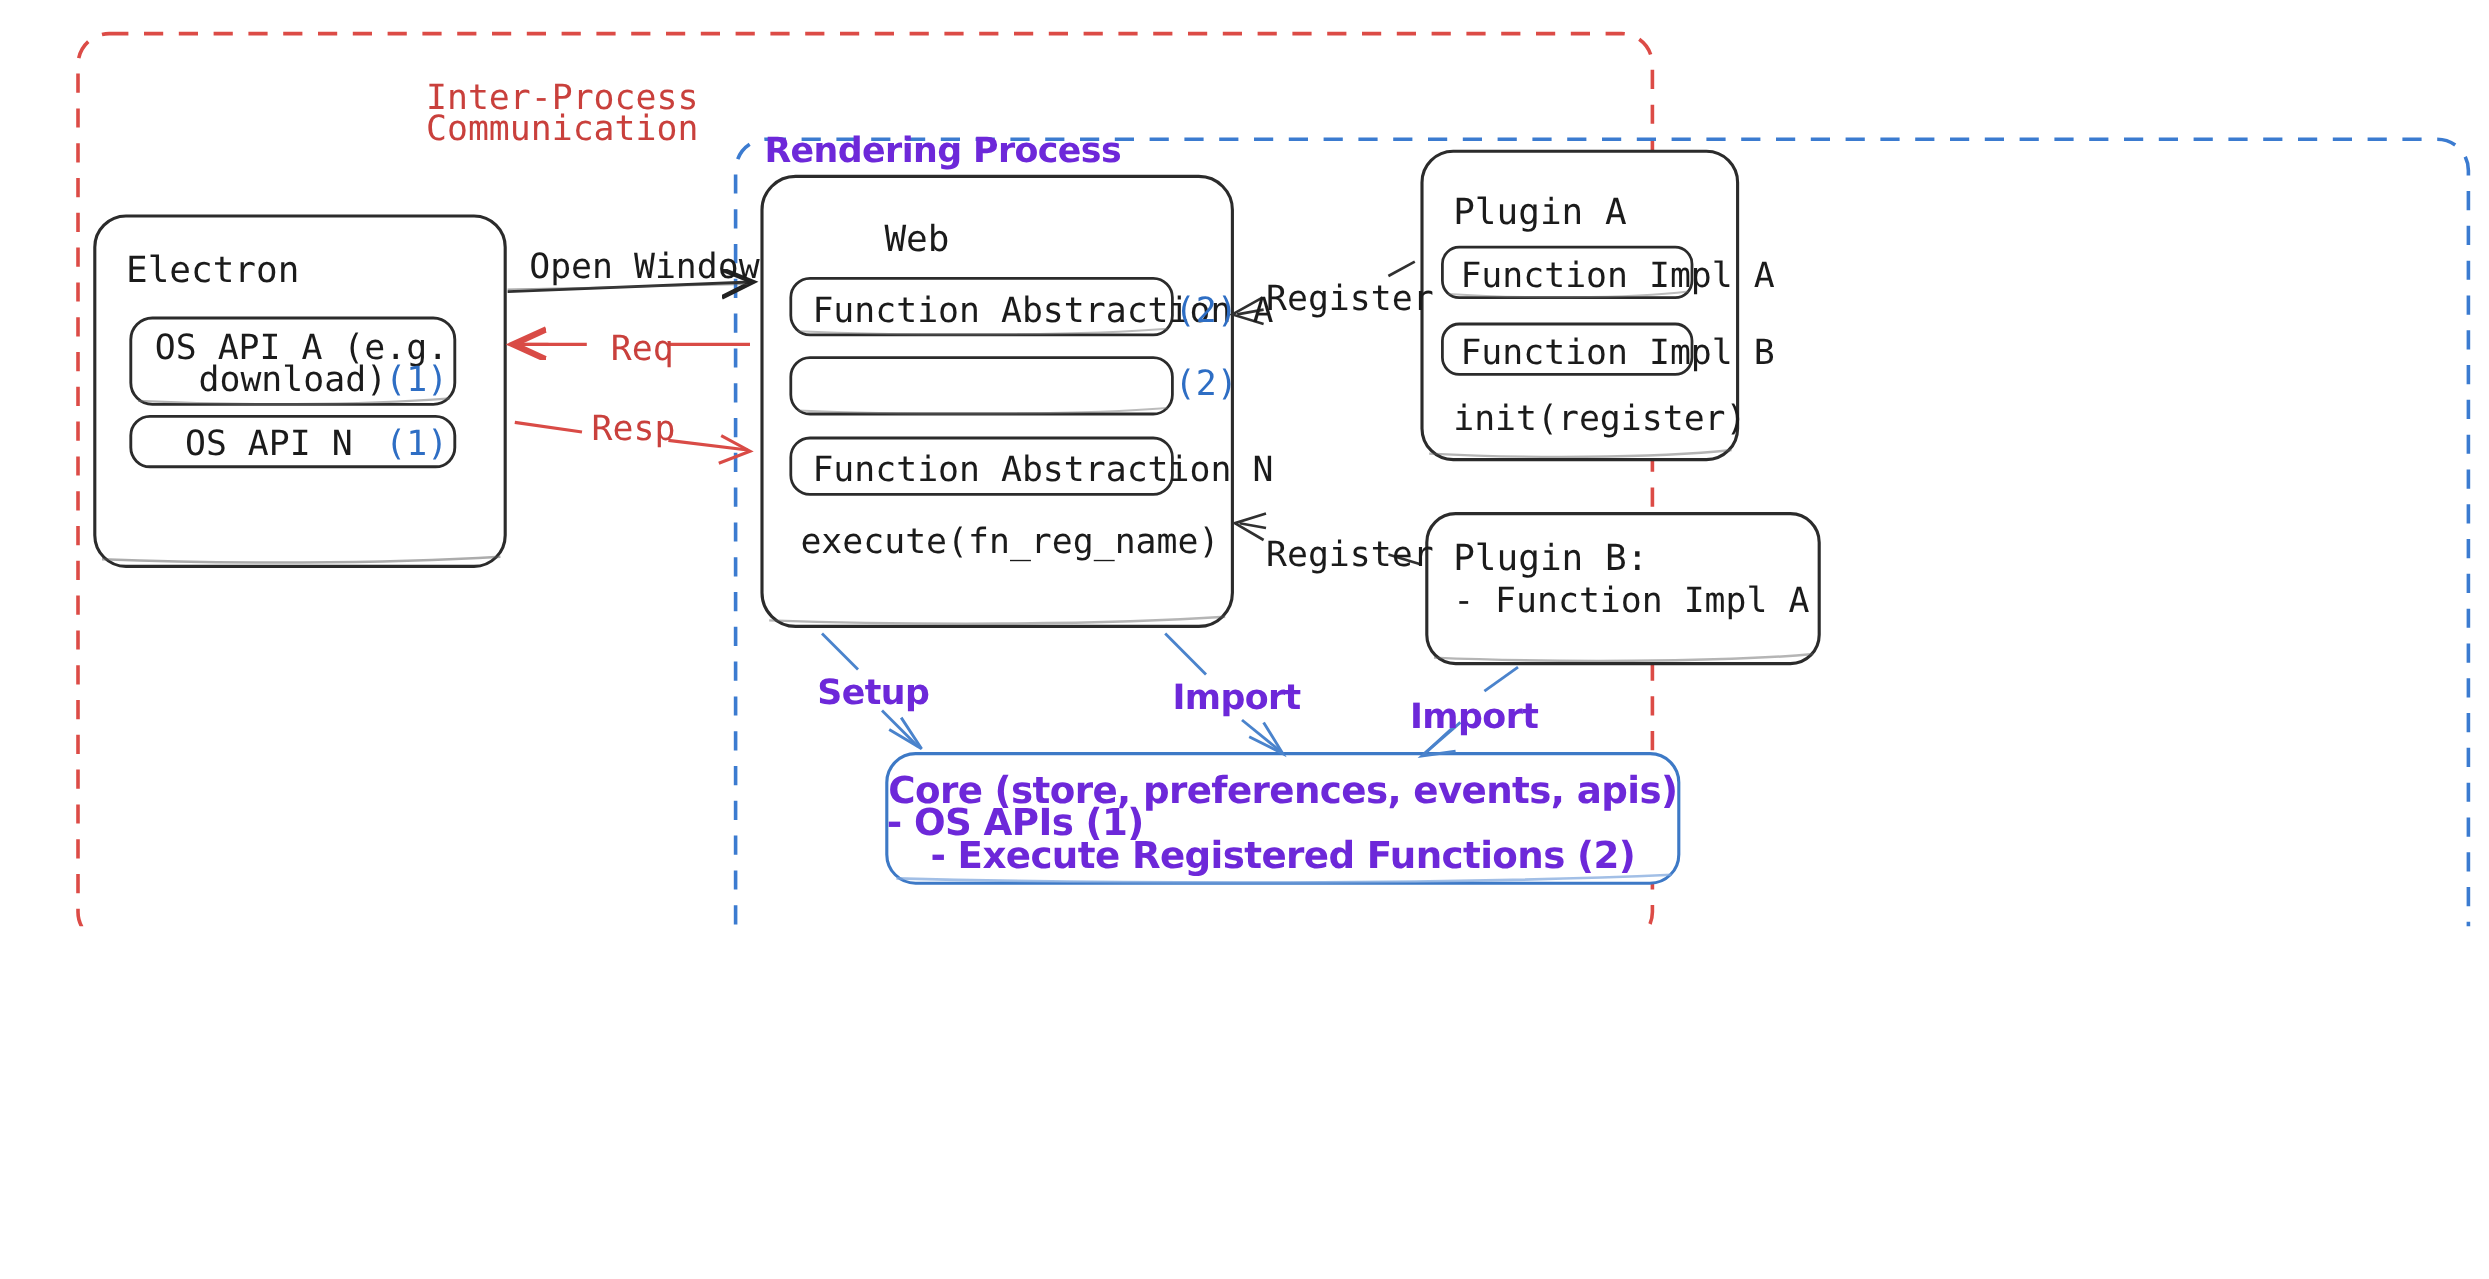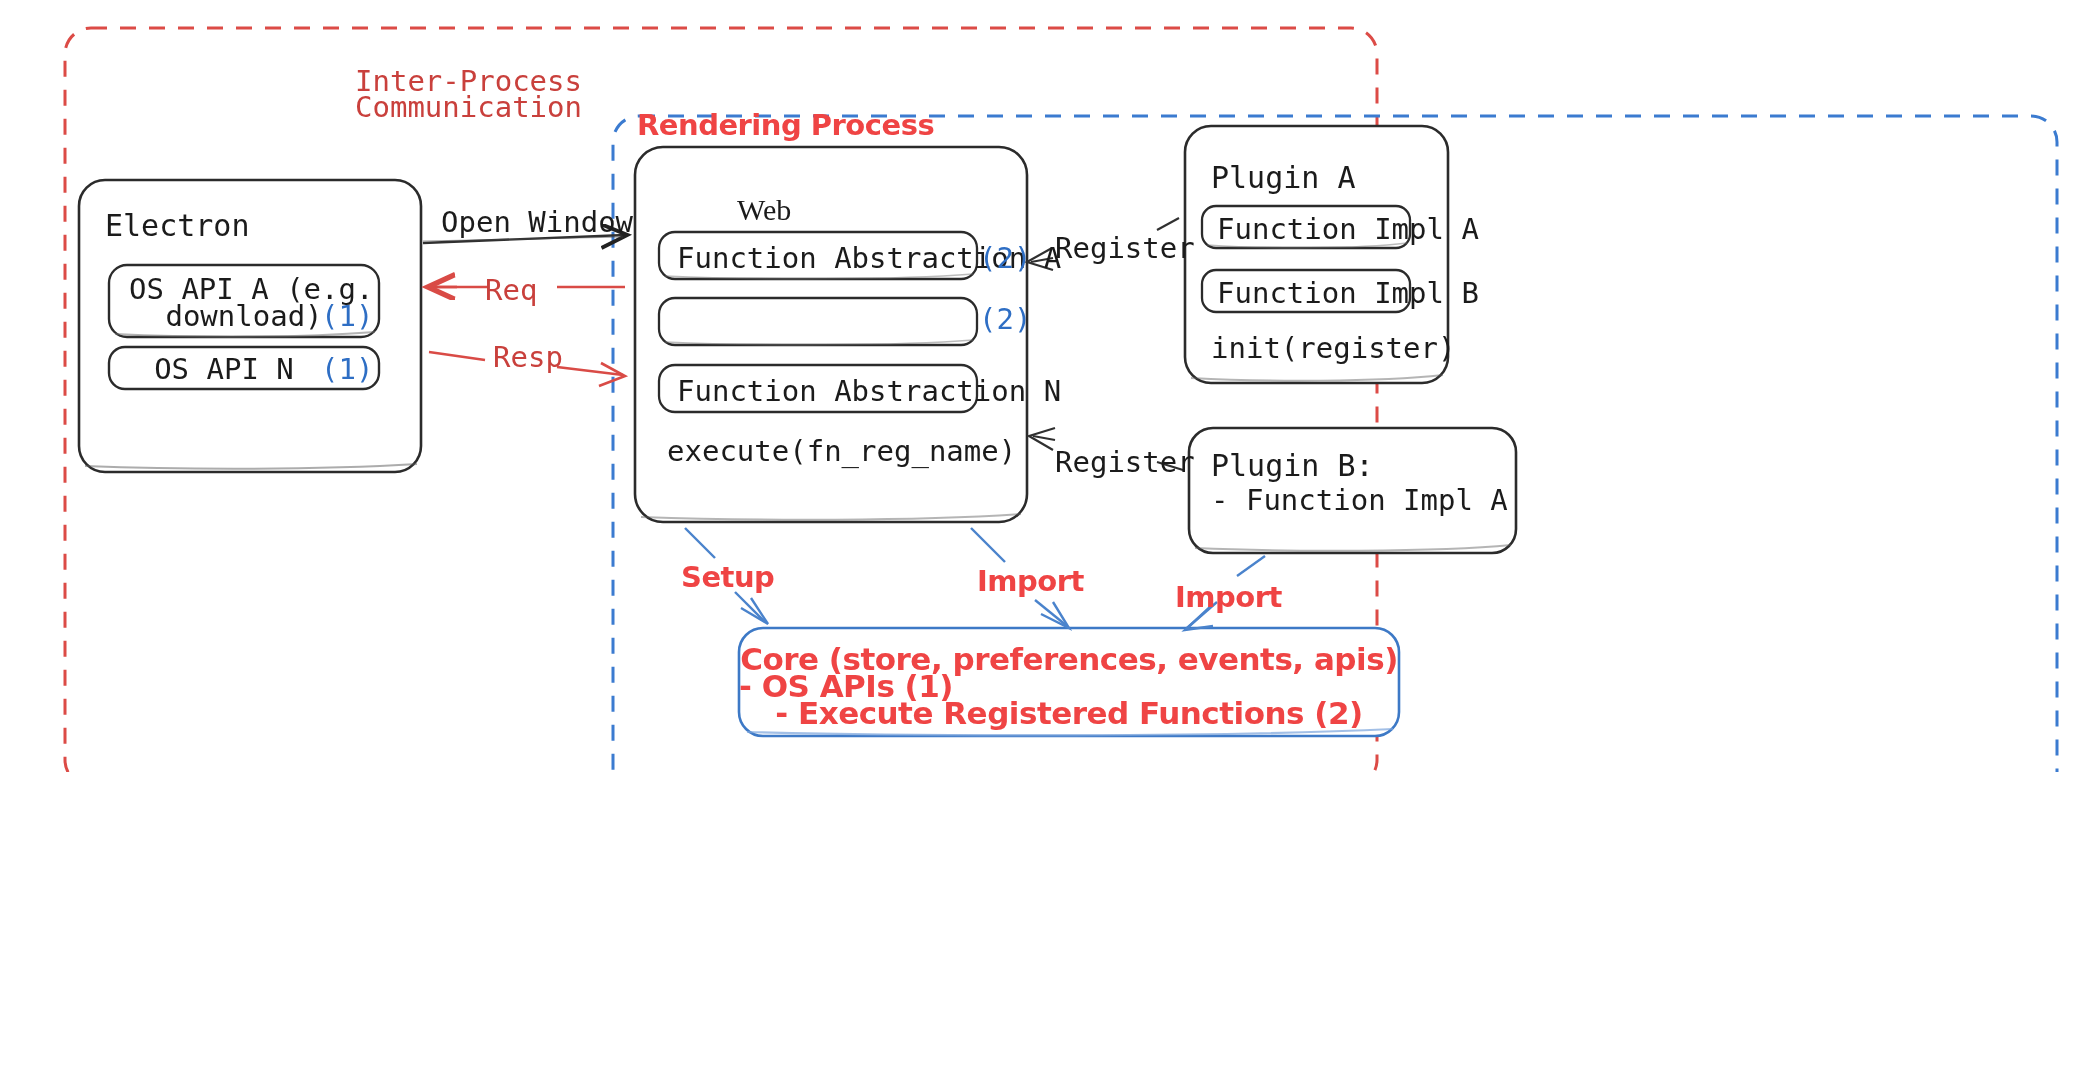--- a/index.html
+++ b/index.html
@@ -37,21 +37,21 @@
   .t-red {
     font-family: "DejaVu Sans Mono", "Liberation Mono", monospace;
     color: #c9403c;
   }
   .t-blue {
     font-family: "DejaVu Sans Mono", "Liberation Mono", monospace;
     color: #2e6ec4;
   }
   .t-blue-bold {
     font-family: "DejaVu Sans", "Liberation Sans", sans-serif;
-    color: #ef4444;
+    color: #6d28d9;
     font-weight: bold;
     letter-spacing: -0.5px;
   }
   .sz-title   { font-size: 29px; }
   .sz-box     { font-size: 30px; }
   .sz-inner   { font-size: 29px; }
   .sz-arrow   { font-size: 29px; }
   .sz-core    { font-size: 31px; }
   .sz-marker  { font-size: 29px; }
 </style>
@@ -188,21 +188,21 @@
 
   <div class="lbl t-mono sz-box" style="left:68px; top:208px;">Electron</div>
 
   <div class="lbl t-mono sz-inner" style="left:92px; top:272px; width:230px; text-align:center;">OS API A (e.g.</div>
   <div class="lbl t-mono sz-inner" style="left:92px; top:299px; width:230px; text-align:center;">download)</div>
   <div class="lbl t-blue sz-marker" style="left:284px; top:299px;">(1)</div>
 
   <div class="lbl t-mono sz-inner" style="left:92px; top:352px; width:190px; text-align:center;">OS API N</div>
   <div class="lbl t-blue sz-marker" style="left:284px; top:352px;">(1)</div>
 
-  <div class="lbl t-mono sz-box" style="left:700px; top:192px;font-family:Liberation Serif, serif;">Web</div>
+  <div class="lbl t-mono sz-box" style="left:700px; top:182px;">Web</div>
 
   <div class="lbl t-mono sz-inner" style="left:640px; top:241px;">Function Abstraction A</div>
   <div class="lbl t-blue sz-marker" style="left:942px; top:241px;">(2)</div>
 
   <div class="lbl t-blue sz-marker" style="left:942px; top:302px;">(2)</div>
 
   <div class="lbl t-mono sz-inner" style="left:640px; top:374px;">Function Abstraction N</div>
 
   <div class="lbl t-mono sz-inner" style="left:630px; top:434px;text-align:center;">execute(fn_reg_name)</div>
 
@@ -212,21 +212,21 @@
   <div class="lbl t-mono sz-inner" style="left:1174px; top:331px;">init(register)</div>
 
   <div class="lbl t-mono sz-box" style="left:1174px; top:448px;">Plugin B:</div>
   <div class="lbl t-mono sz-inner" style="left:1174px; top:483px;">- Function Impl A</div>
 
   <div class="lbl t-blue-bold sz-core" style="left:702px; top:641px; width:660px; text-align:center;">Core (store, preferences, events, apis)</div>
   <div class="lbl t-blue-bold sz-core" style="left:702px; top:668px; width:660px; ">- OS APIs (1)</div>
   <div class="lbl t-blue-bold sz-core" style="left:702px; top:695px; width:660px; text-align:center;">- Execute Registered Functions (2)</div>
 
   <div class="lbl t-mono sz-arrow" style="left:404px; top:205px;">Open Window</div>
-  <div class="lbl t-red sz-arrow" style="left:448px; top:273px;">Req</div>
+  <div class="lbl t-red sz-arrow" style="left:472px; top:273px;">Req</div>
   <div class="lbl t-red sz-arrow" style="left:456px; top:340px;">Resp</div>
   <div class="lbl t-mono sz-arrow" style="left:1018px; top:231px;">Register</div>
   <div class="lbl t-mono sz-arrow" style="left:1018px; top:445px;">Register</div>
   <div class="lbl t-blue-bold sz-arrow" style="left:644px; top:560px;">Setup</div>
   <div class="lbl t-blue-bold sz-arrow" style="left:940px; top:564px;">Import</div>
   <div class="lbl t-blue-bold sz-arrow" style="left:1138px; top:580px;">Import</div>
 
 </div>
 
 </body></html>

